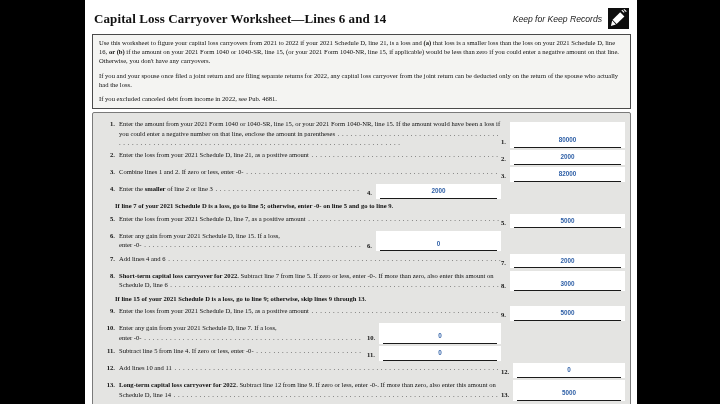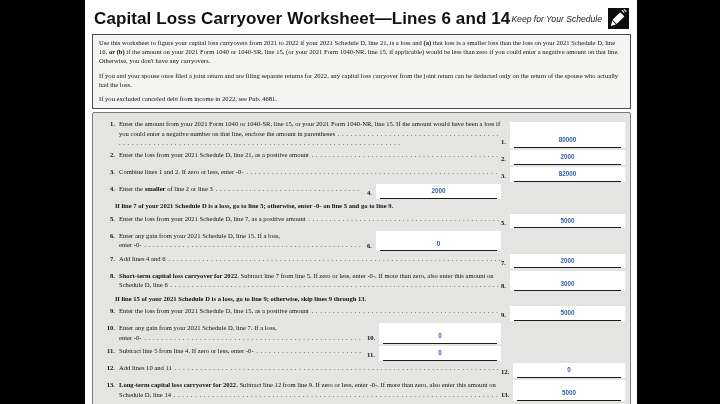--- a/index.html
+++ b/index.html
@@ -3,21 +3,21 @@
 <meta charset="utf-8">
 <style>
   html,body{margin:0;padding:0;background:#000;}
   .stage{width:720px;height:404px;background:#000;position:relative;overflow:hidden;
          font-family:"Liberation Serif",serif;}
   .page{position:absolute;left:85px;top:0;width:552px;height:404px;background:#ffffff;
         box-sizing:border-box;padding:5px 6px 0 7px;}
 
   
   .title-row{display:flex;align-items:center;margin:3px 2px 5px 2px;}
-  .doc-title{font-family:Liberation Sans, sans-serif;font-weight:bold;font-size:17px;
+  .doc-title{font-family:Liberation Serif, serif;font-weight:bold;font-size:13px;
              color:#111;flex:1 1 auto;letter-spacing:.1px;}
   .records{font-family:"Liberation Sans",sans-serif;font-style:italic;font-size:8.6px;
            color:#1b1b1b;margin-right:6px;white-space:nowrap;}
   .pencil{width:21px;height:21px;flex:0 0 auto;}
 
   
   .intro-box{border:1px solid #4a4a4a;background:#f4f4f2;padding:3px 6px 4px;
              font-size:6.6px;line-height:9.2px;color:#101010;}
   .intro-box p{margin:0 0 5px;}
   .intro-box p:last-child{margin-bottom:1px;}
@@ -49,21 +49,21 @@
           font-family:"Liberation Sans",sans-serif;}
 </style>
 </head>
 <body>
 
 <div class="stage">
   <div class="page">
 
     <div class="title-row">
       <div class="doc-title">Capital Loss Carryover Worksheet—Lines 6 and 14</div>
-      <div class="records">Keep for Your Schedule</div>
+      <div class="records">Keep for Keep Records</div>
       <svg class="pencil" viewBox="0 0 21 21">
         <rect width="21" height="21" fill="#0d0d0d"></rect>
         <polygon points="12.2,4.2 16.4,8.4 8.6,16 4.6,11.8" fill="#ffffff"></polygon>
         <polygon points="4.2,12.6 7.9,16.4 2.9,18.1" fill="#ffffff"></polygon>
         <line x1="13.8" y1="2.2" x2="16.2" y2="4.4" stroke="#ffffff" stroke-width="1.1"></line>
         <line x1="15.9" y1="1.4" x2="18.3" y2="3.6" stroke="#ffffff" stroke-width="1.1"></line>
       </svg>
     </div>
 
     <div class="intro-box">

